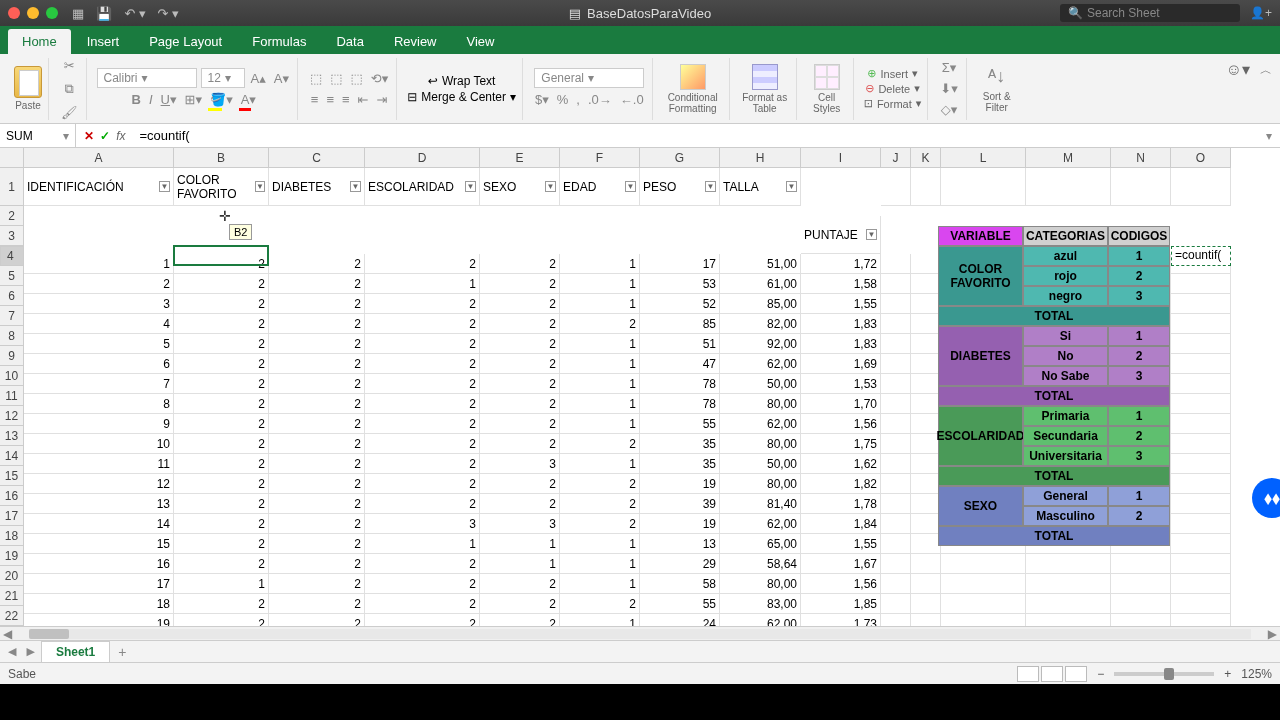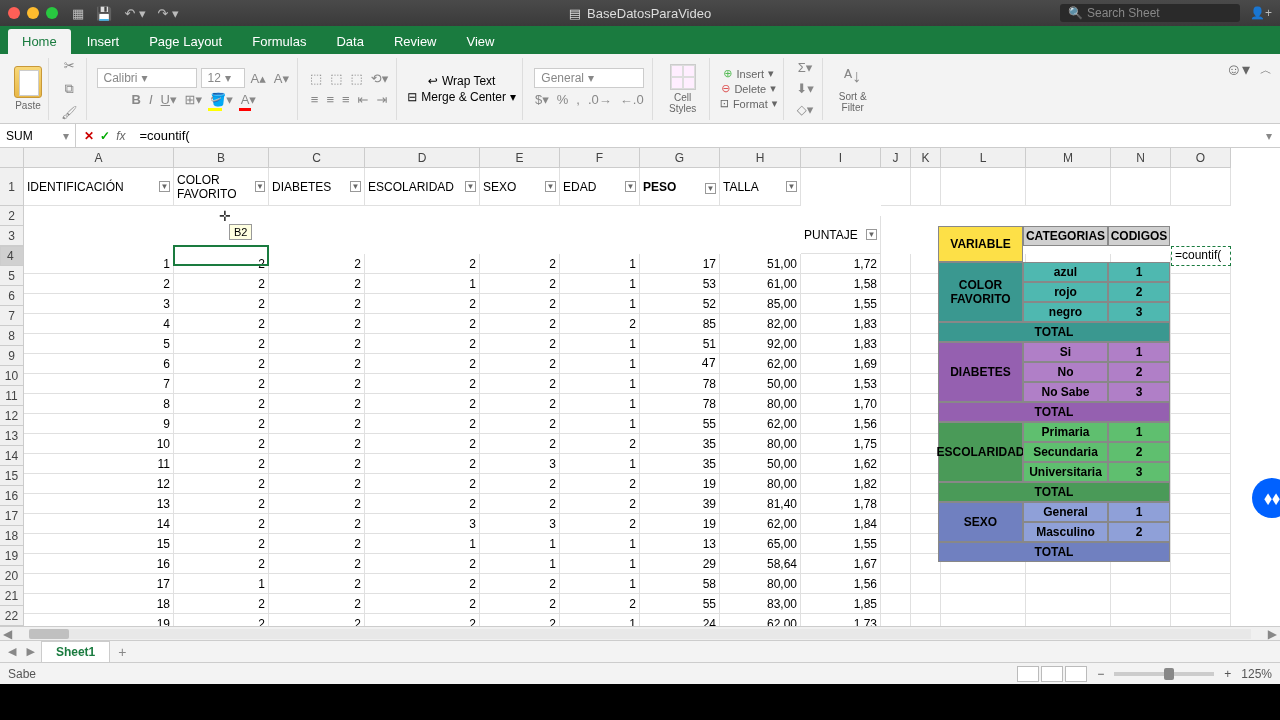--- a/index.html
+++ b/index.html
@@ -181,20 +181,28 @@
       </div>
     <div class="rrow">
       <span class="rbtn">$▾</span>
       <span class="rbtn">%</span>
       <span class="rbtn">,</span>
       <span class="rbtn">.0→</span>
       <span class="rbtn">←.0</span>
     </div>
   </div>
   <div class="rgroup">
+    <div class="cond-ic"></div>
+    <div class="glabel" style="width:60px">Conditional Formatting</div>
+  </div>
+  <div class="rgroup">
+    <div class="table-ic"></div>
+    <div class="glabel" style="width:50px">Format as Table</div>
+  </div>
+  <div class="rgroup">
     <div class="cell-ic">
         <div></div>
         <div></div>
         <div></div>
         <div></div>
       </div>
     <div class="glabel" style="width:40px">Cell Styles</div>
   </div>
   <div class="rgroup">
     <div class="rrow" style="font-size:11px;color:#666">
@@ -321,21 +329,21 @@
             <div class="filter-ar">▼</div>
           </div>
         </div>
         <div class="gcell hdr" style="width: 80px; height: 38px;">
           <div style="display: flex; width: 100%; align-items: center;">
             <span style="white-space: normal; line-height: 14px;">EDAD</span>
             <div class="filter-ar">▼</div>
           </div>
         </div>
         <div class="gcell hdr" style="width: 80px; height: 38px;">
-          <div style="display: flex; width: 100%; align-items: flex-end; font-weight: bold;">
+          <div style="display: flex; width: 100%; align-items: center;">
             <span style="white-space: normal; line-height: 14px;">PESO</span>
             <div class="filter-ar">▼</div>
           </div>
         </div>
         <div class="gcell hdr" style="width: 81px; height: 38px;">
           <div style="display: flex; width: 100%; align-items: center;">
             <span style="white-space: normal; line-height: 14px;">TALLA</span>
             <div class="filter-ar">▼</div>
           </div>
         </div>
@@ -437,21 +445,21 @@
         <div class="gcell r" style="width: 60px; height: 20px;"></div>
         <div class="gcell r" style="width: 60px; height: 20px;"></div>
       </div>
       <div class="grow">
         <div class="gcell r" style="width: 150px; height: 20px;">6</div>
         <div class="gcell r" style="width: 95px; height: 20px;">2</div>
         <div class="gcell r" style="width: 96px; height: 20px;">2</div>
         <div class="gcell r" style="width: 115px; height: 20px;">2</div>
         <div class="gcell r" style="width: 80px; height: 20px;">2</div>
         <div class="gcell r" style="width: 80px; height: 20px;">1</div>
-        <div class="gcell r" style="width: 80px; height: 20px; font-family: Liberation Mono, monospace;">47</div>
+        <div class="gcell r" style="width: 80px; height: 20px;">47</div>
         <div class="gcell r" style="width: 81px; height: 20px;">62,00</div>
         <div class="gcell r" style="width: 80px; height: 20px;">1,69</div>
         <div class="gcell r" style="width: 30px; height: 20px;"></div>
         <div class="gcell r" style="width: 30px; height: 20px;"></div>
         <div class="gcell r" style="width: 85px; height: 20px;"></div>
         <div class="gcell r" style="width: 85px; height: 20px;"></div>
         <div class="gcell r" style="width: 60px; height: 20px;"></div>
         <div class="gcell r" style="width: 60px; height: 20px;"></div>
       </div>
       <div class="grow">
@@ -708,21 +716,21 @@
         <div class="gcell r" style="width: 85px; height: 20px;"></div>
         <div class="gcell r" style="width: 60px; height: 20px;"></div>
         <div class="gcell r" style="width: 60px; height: 20px;"></div>
       </div>
     </div>
   <div class="active-cell" id="active" style="left: 173px; top: 97px; width: 96px; height: 21px;"></div>
   <div class="cursor-ref" id="cursor" style="left: 219px; top: 60px;">✛</div>
   <div class="cell-tip" id="tip" style="left: 229px; top: 76px;">B2</div>
   <div class="legend" id="legend" style="left: 938px; top: 78px;">
       <div class="lrow">
-        <div class="lcell" style="background: #fde047; width: 85px; height: 36px;">VARIABLE</div>
+        <div class="lcell" style="background: #d946ef; width: 85px; height: 20px;">VARIABLE</div>
         <div class="lcell" style="background: rgb(208, 208, 208); width: 85px; height: 20px;">CATEGORIAS</div>
         <div class="lcell" style="background: rgb(208, 208, 208); width: 62px; height: 20px;">CODIGOS</div>
       </div>
       <div style="display: flex;">
         <div class="lcell teal-d" style="width: 85px; height: 60px; font-weight: bold; white-space: normal; text-align: center;">COLOR FAVORITO</div>
         <div>
           <div class="lrow">
             <div class="lcell teal" style="width: 85px; height: 20px;">azul</div>
             <div class="lcell teal" style="width: 62px; height: 20px;">1</div>
           </div>

